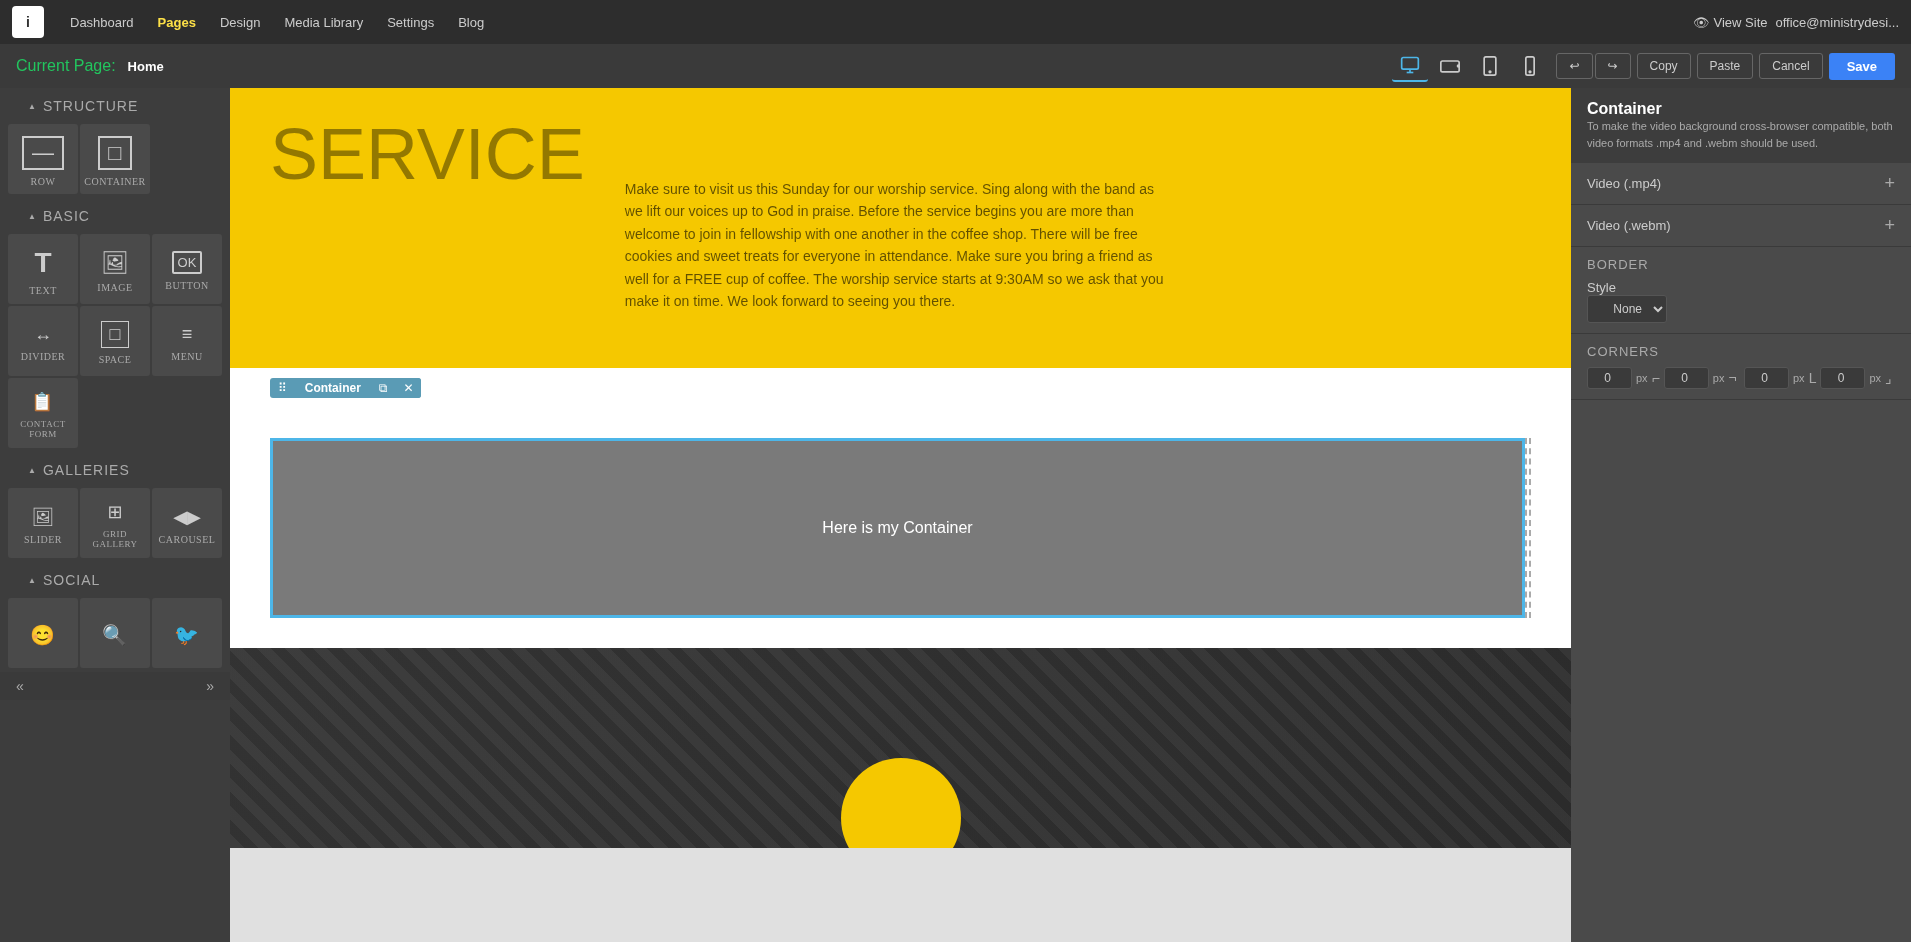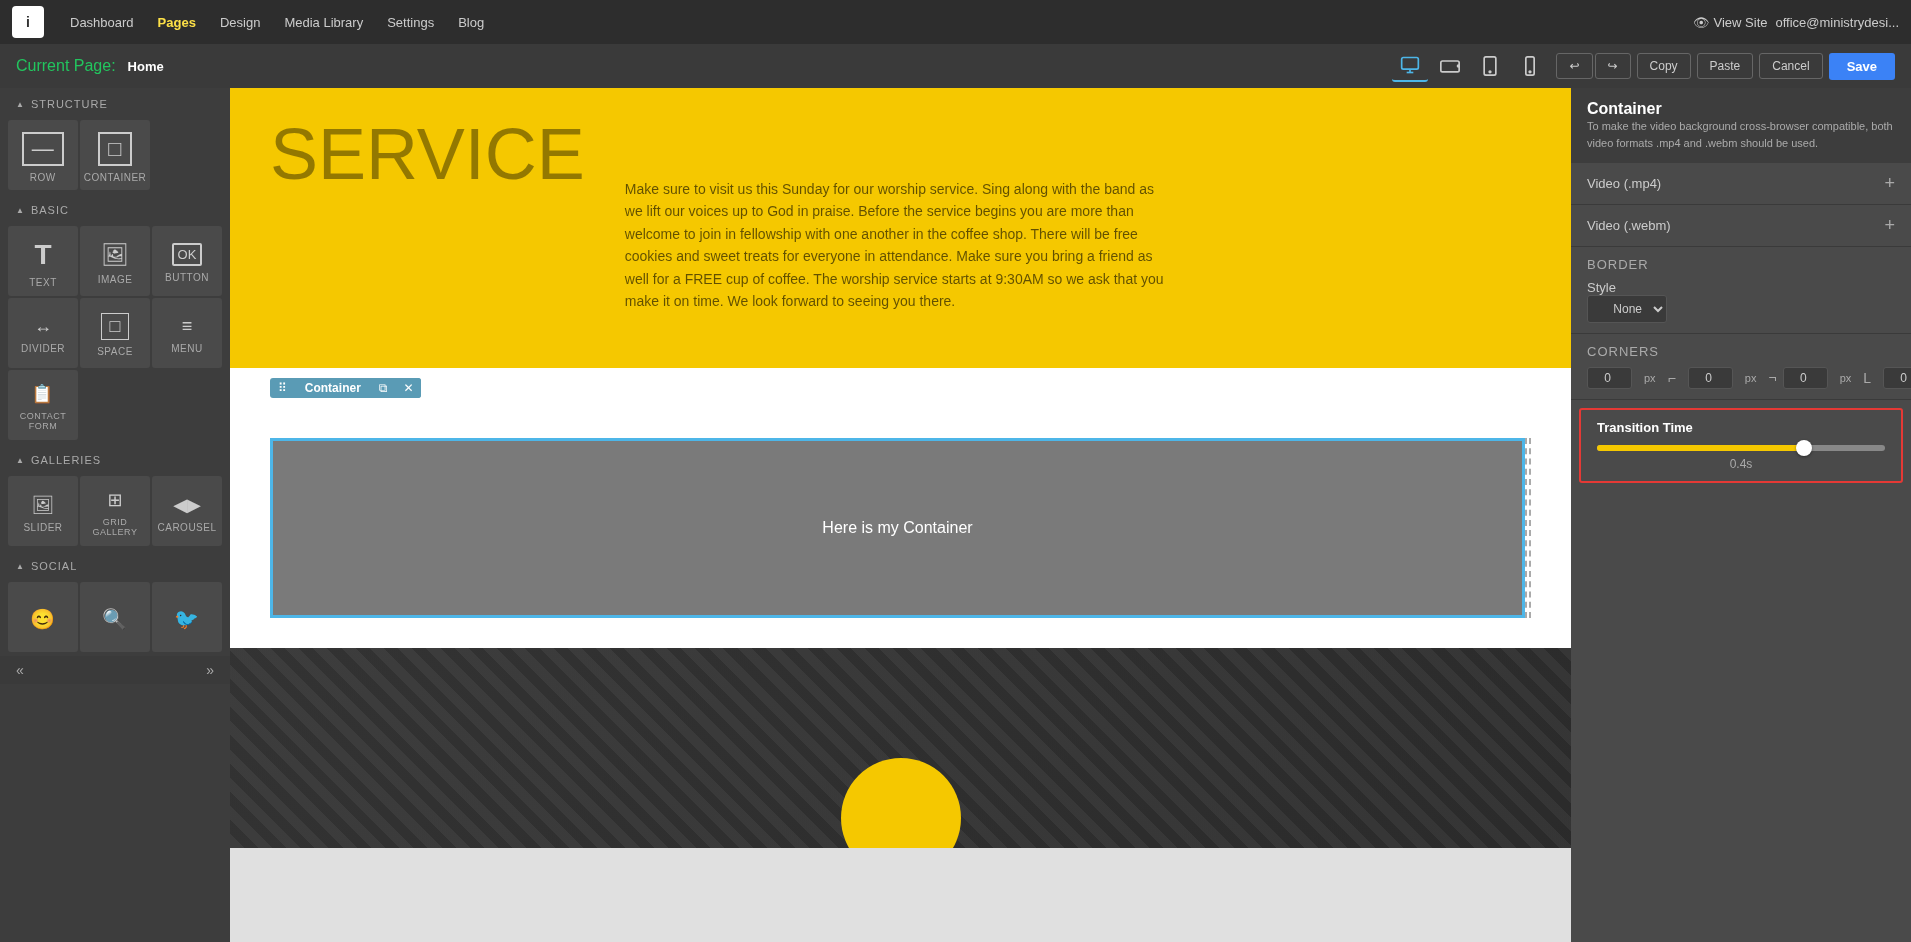--- a/index.html
+++ b/index.html
@@ -48,32 +48,32 @@
     .undo-redo { display: flex; gap: 2px; }
 
     
     .main-layout { display: flex; height: calc(942px - 88px); }
 
     
     .sidebar {
       width: 230px; background: #3d3d3d; overflow-y: auto; flex-shrink: 0;
     }
     .sidebar-section-title {
-      font-size: 11px; color: #aaa; letter-spacing: 1px; padding: 10px 16px 6px;
-      display: flex; align-items: center; gap: 6px;
+      font-size: 14px; color: #aaa; letter-spacing: 1px; padding: 10px 16px 6px;
+      display: flex; align-items: center; gap: 6px; margin-left: 12px;
     }
     .sidebar-section-title::before { content: '▲'; font-size: 8px; }
     .widget-grid { display: grid; grid-template-columns: repeat(3, 1fr); gap: 2px; padding: 4px 8px; }
     .widget-item {
       display: flex; flex-direction: column; align-items: center; justify-content: center;
       background: #4a4a4a; border-radius: 3px; padding: 10px 4px 6px; cursor: pointer;
       min-height: 70px; gap: 6px;
     }
     .widget-icon { font-size: 20px; color: #ccc; }
-    .widget-label { font-size: 10px; color: #aaa; text-align: center; letter-spacing: 0.5px; }
+    .widget-label { font-size: 10px; color: #aaa; text-align: center; letter-spacing: 0.5px; font-family: Liberation Serif, serif; }
 
     
     .canvas-area { flex: 1; overflow-y: auto; background: #e0e0e0; position: relative; }
 
     
     .yellow-section {
       background: #f5c800; min-height: 280px; padding: 30px 40px; display: flex; align-items: flex-start; gap: 40px;
     }
     .yellow-title { font-size: 72px; font-weight: 300; color: rgba(0,0,0,0.4); line-height: 1; }
     .yellow-text { font-size: 14px; color: rgba(0,0,0,0.6); max-width: 550px; line-height: 1.6; padding-top: 60px; }
@@ -117,21 +117,21 @@
 
     .rs-subsection { padding: 10px 16px; border-bottom: 1px solid #3a3a3a; }
     .rs-sub-label { font-size: 13px; color: #aaa; letter-spacing: 1px; text-transform: uppercase; margin-bottom: 8px; }
     .border-style-row { display: flex; align-items: center; gap: 8px; }
     .border-style-select {
       flex: 1; background: #3a3a3a; border: 1px solid #555; color: #ccc; padding: 5px 8px;
       border-radius: 3px; font-size: 12px; text-align: right;
     }
 
     .corners-grid { display: grid; grid-template-columns: 1fr 1fr; gap: 6px; margin-top: 6px; }
-    .corner-row { display: flex; align-items: center; gap: 12px; }
+    .corner-row { display: flex; align-items: center; gap: 4px; }
     .corner-input {
       width: 45px; background: #3a3a3a; border: 1px solid #555; color: #ccc; padding: 3px 5px;
       border-radius: 3px; font-size: 12px; text-align: right;
     }
     .corner-unit { font-size: 11px; color: #aaa; }
     .corner-icon { font-size: 14px; color: #aaa; }
 
     .hover-section { padding: 10px 16px; border-bottom: 1px solid #3a3a3a; }
     .hover-label { font-size: 11px; color: #aaa; letter-spacing: 1px; text-transform: uppercase; margin-bottom: 8px; }
     .hover-row { display: flex; align-items: center; gap: 8px; }
@@ -383,23 +383,15 @@
           <span class="corner-unit">px</span>
           <span class="corner-icon">L</span>
           <input class="corner-input" type="number" value="0" style="">
           <span class="corner-unit">px</span>
           <span class="corner-icon">⌟</span>
         </div>
       </div>
     </div>
 
 
-    <div class="transition-section">
-      <div class="transition-label">Transition Time</div>
-      <div class="slider-track">
-        <div class="slider-fill" style="width: 72%;"></div>
-        <div class="slider-thumb" style="left: calc(72% - 8px);"></div>
-      </div>
-      <div class="slider-value">0.4s</div>
-    </div>
   </div>
 
 </div>
 
 </body></html>

